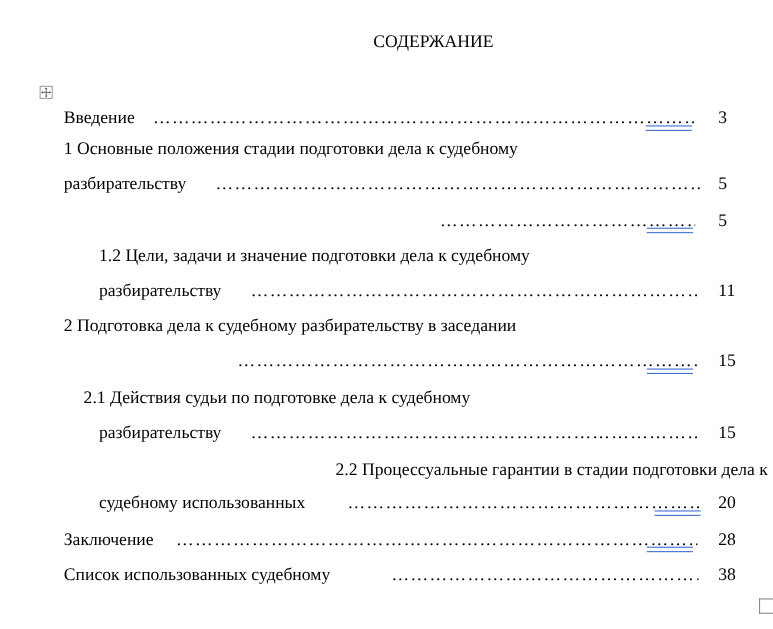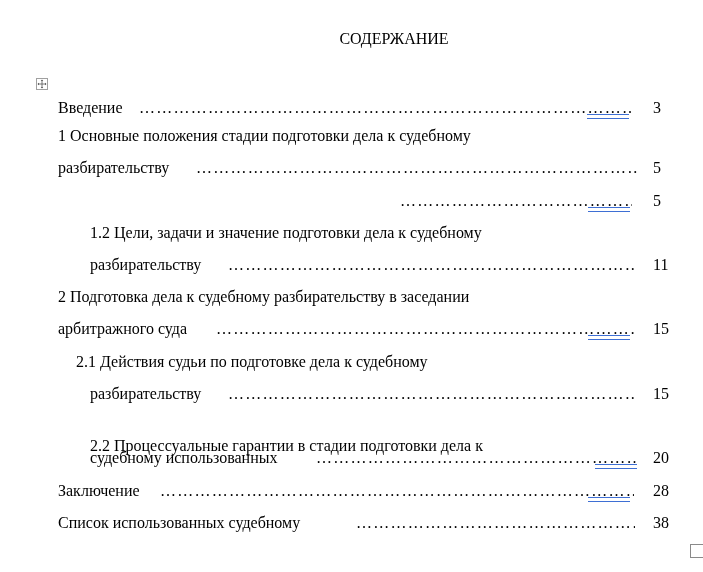--- a/index.html
+++ b/index.html
@@ -78,36 +78,35 @@
 <div class="toc-line" style="left:90px; top:254px; width:608px;">
   <span class="txt">разбирательству</span>
   <span class="leader" style="left:138px; width:407px;">……………………………………………………………………………………</span>
   <span class="pnum" style="left:563px;">11</span>
 </div>
 
 <div class="toc-line" style="left:58px; top:286px; width:640px;">
   <span class="txt">2 Подготовка дела к судебному разбирательству в заседании</span>
 </div>
 <div class="toc-line" style="left:58px; top:318px; width:640px;">
-  <span class="txt">арбитражного суда</span>
   <span class="leader" style="left:158px; width:418px;">……………………………………………………………………………………</span>
   <span class="squiggle" style="left:530px; width:42px;"></span>
   <span class="pnum" style="left:595px;">15</span>
 </div>
 
 <div class="toc-line" style="left:76px; top:351px; width:608px;">
   <span class="txt">2.1 Действия судьи по подготовке дела к судебному</span>
 </div>
 <div class="toc-line" style="left:90px; top:383px; width:608px;">
   <span class="txt">разбирательству</span>
   <span class="leader" style="left:138px; width:407px;">……………………………………………………………………………………</span>
   <span class="pnum" style="left:563px;">15</span>
 </div>
 
-<div class="toc-line" style="left:90px; top:435px; width:608px;">
+<div class="toc-line" style="left:90px; top:417px; width:608px;text-align:right;">
   <span class="txt">2.2 Процессуальные гарантии в стадии подготовки дела к</span>
 </div>
 <div class="toc-line" style="left:90px; top:447px; width:608px;">
   <span class="txt">судебному использованных</span>
   <span class="leader" style="left:226px; width:322px;">……………………………………………………………………………………</span>
   <span class="squiggle" style="left:505px; width:42px;"></span>
   <span class="pnum" style="left:563px;">20</span>
 </div>
 
 <div class="toc-line" style="left:58px; top:480px; width:640px;">

